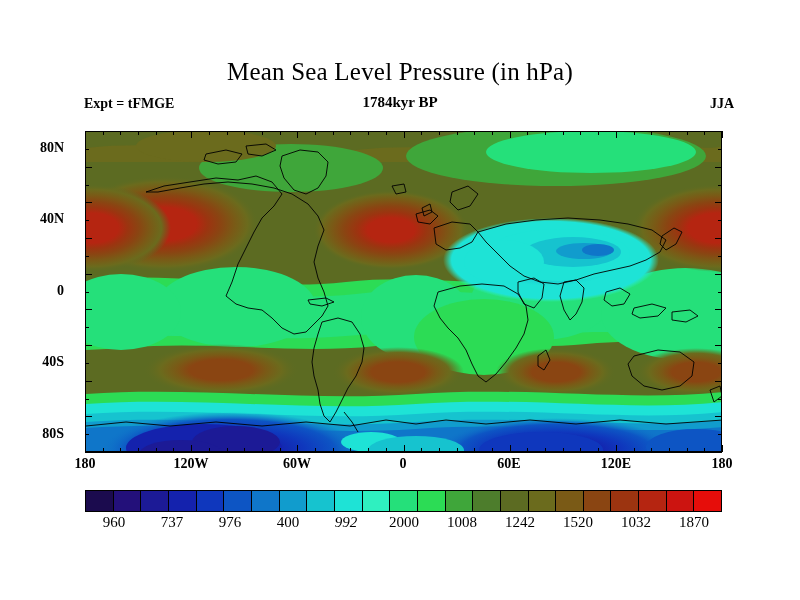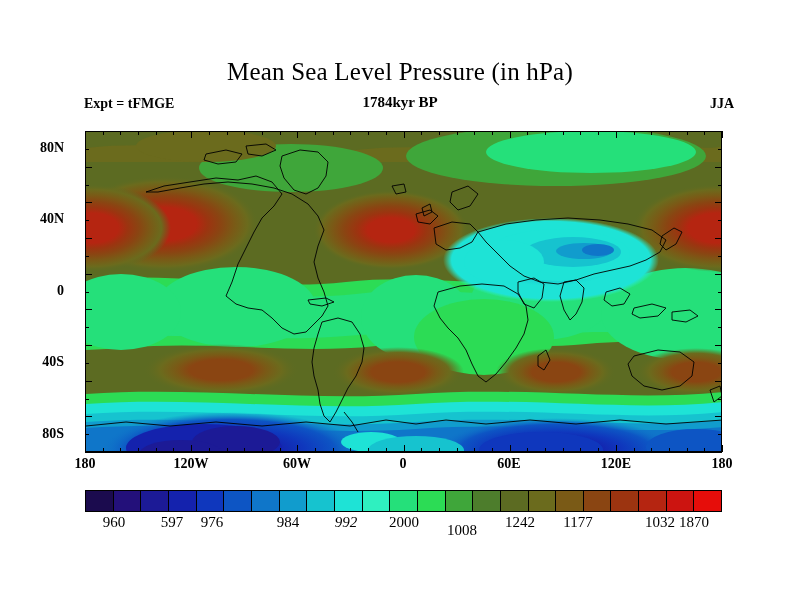--- a/index.html
+++ b/index.html
@@ -245,29 +245,29 @@
       <div style="background: rgb(107, 107, 29);"></div>
       <div style="background: rgb(122, 90, 22);"></div>
       <div style="background: rgb(138, 69, 18);"></div>
       <div style="background: rgb(156, 52, 16);"></div>
       <div style="background: rgb(181, 37, 17);"></div>
       <div style="background: rgb(204, 20, 16);"></div>
       <div style="background: rgb(230, 13, 10);"></div>
     </div>
 
   <div class="cbl" style="left:114px;">960</div>
-  <div class="cbl" style="left:172px;">597</div>
-  <div class="cbl" style="left:212px;">976</div>
-  <div class="cbl" style="left:288px;">984</div>
+  <div class="cbl" style="left:172px;">737</div>
+  <div class="cbl" style="left:230px;">976</div>
+  <div class="cbl" style="left:288px;">400</div>
   <div class="cbl" style="left:346px;font-style:italic;">992</div>
   <div class="cbl" style="left:404px;">2000</div>
-  <div class="cbl" style="left:462px;margin-top:8px;">1008</div>
+  <div class="cbl" style="left:462px;">1008</div>
   <div class="cbl" style="left:520px;">1242</div>
-  <div class="cbl" style="left:578px;">1177</div>
-  <div class="cbl" style="left:660px;">1032</div>
+  <div class="cbl" style="left:578px;">1520</div>
+  <div class="cbl" style="left:636px;">1032</div>
   <div class="cbl" style="left:694px;">1870</div>
 
 <div class="tickmark" style="left: 85px; top: 131px; width: 1px; height: 7px;"></div>
     <div class="tickmark" style="left: 85px; top: 445px; width: 1px; height: 7px;"></div>
     <div class="tickmark" style="left: 102.694px; top: 131px; width: 1px; height: 4px;"></div>
     <div class="tickmark" style="left: 102.694px; top: 448px; width: 1px; height: 4px;"></div>
     <div class="tickmark" style="left: 120.389px; top: 131px; width: 1px; height: 4px;"></div>
     <div class="tickmark" style="left: 120.389px; top: 448px; width: 1px; height: 4px;"></div>
     <div class="tickmark" style="left: 138.083px; top: 131px; width: 1px; height: 4px;"></div>
     <div class="tickmark" style="left: 138.083px; top: 448px; width: 1px; height: 4px;"></div>

